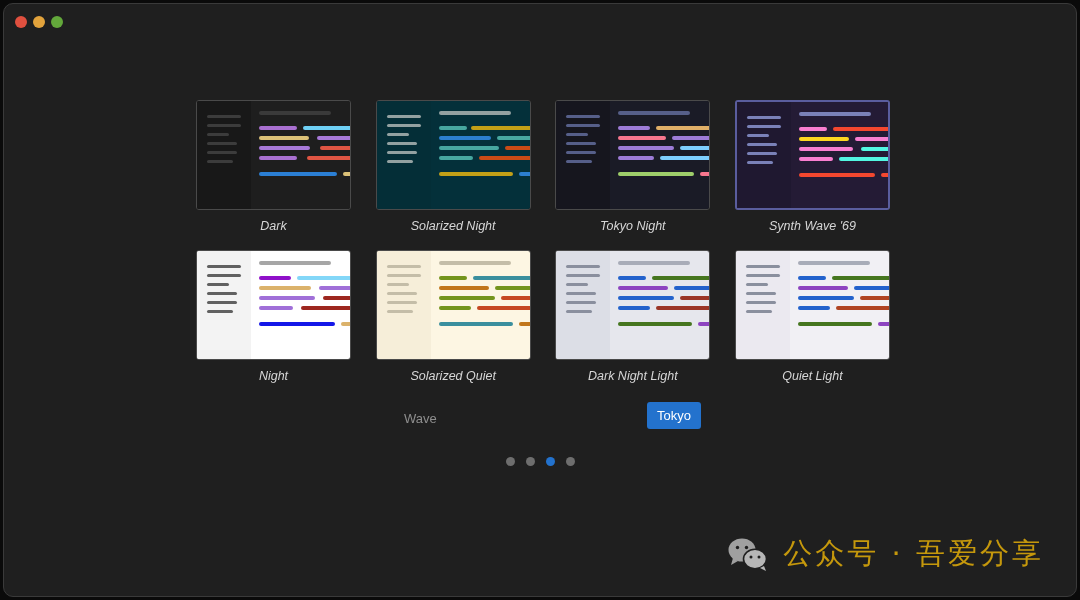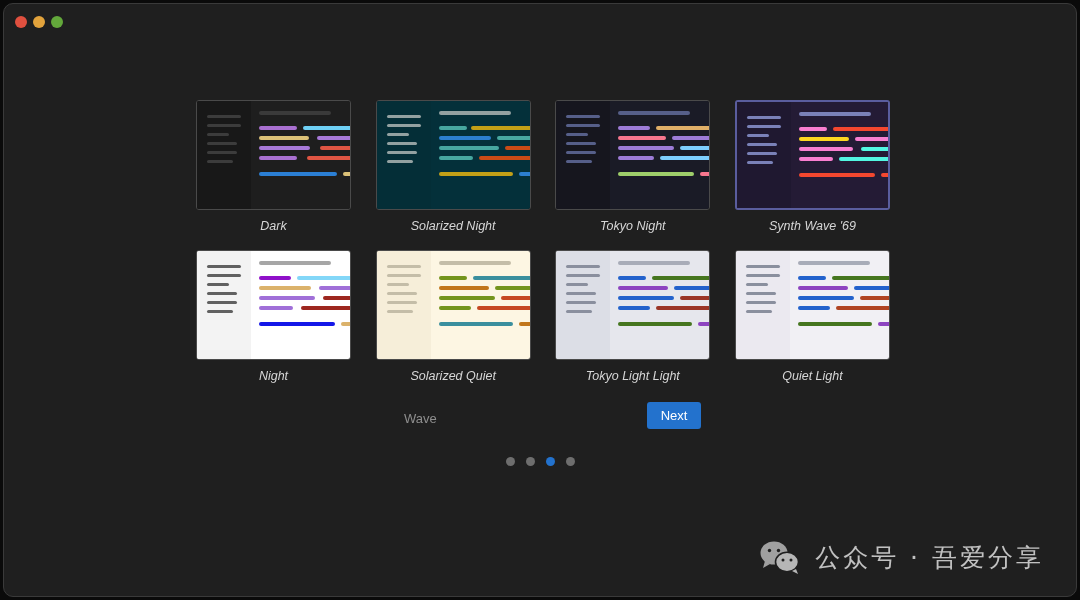--- a/index.html
+++ b/index.html
@@ -187,22 +187,22 @@
   #watermark {
     position: absolute;
     right: 32px;
     bottom: 22px;
     display: flex;
     align-items: center;
     gap: 14px;
     opacity: 0.82;
   }
   #wm-text {
-    color: #e5e5e5;
-    font-size: 25px;
+    color: #eab308;
+    font-size: 29px;
     letter-spacing: 3px;
     font-family: "DejaVu Sans", sans-serif;
   }
   .wm-icon { width: 42px; height: 34px; position: relative; }
 </style>
 </head>
 <body>
 
 <div id="window">
 
@@ -509,21 +509,21 @@
                   <div class="code-bar" style="width: 76px; background: rgb(154, 53, 38);"></div>
                 </div>
                 <div class="code-row gap">
                   <div class="code-bar" style="width: 74px; background: rgb(70, 118, 31);"></div>
                   <div class="spacer" style="width: 6px; height: 4px;"></div>
                   <div class="code-bar" style="width: 48px; background: rgb(141, 68, 192);"></div>
                 </div>
               </div>
             </div>
           </div>
-          <div class="theme-label">Tokyo Light Light</div>
+          <div class="theme-label">Dark Night Light</div>
         </div>
         <div class="theme-cell">
           <div class="thumb-wrap">
             <div class="thumb" style="background: rgb(241, 240, 244);">
               <div class="thumb-side" style="background: rgb(235, 233, 240);">
                 <div class="side-line" style="width: 34px; background: rgb(138, 143, 158);"></div>
                 <div class="side-line" style="width: 34px; background: rgb(138, 143, 158);"></div>
                 <div class="side-line" style="width: 22px; background: rgb(138, 143, 158);"></div>
                 <div class="side-line" style="width: 30px; background: rgb(138, 143, 158);"></div>
                 <div class="side-line" style="width: 30px; background: rgb(138, 143, 158);"></div>
@@ -558,21 +558,21 @@
                 </div>
               </div>
             </div>
           </div>
           <div class="theme-label">Quiet Light</div>
         </div>
       </div>
     </div>
 
   <button id="back-button">Wave</button>
-  <button id="next-button">Next</button>
+  <button id="next-button">Tokyo</button>
 
   <div id="dots">
       <div class="dot"></div>
       <div class="dot"></div>
       <div class="dot active"></div>
       <div class="dot"></div>
     </div>
 
   <div id="watermark">
     <span class="wm-icon">

